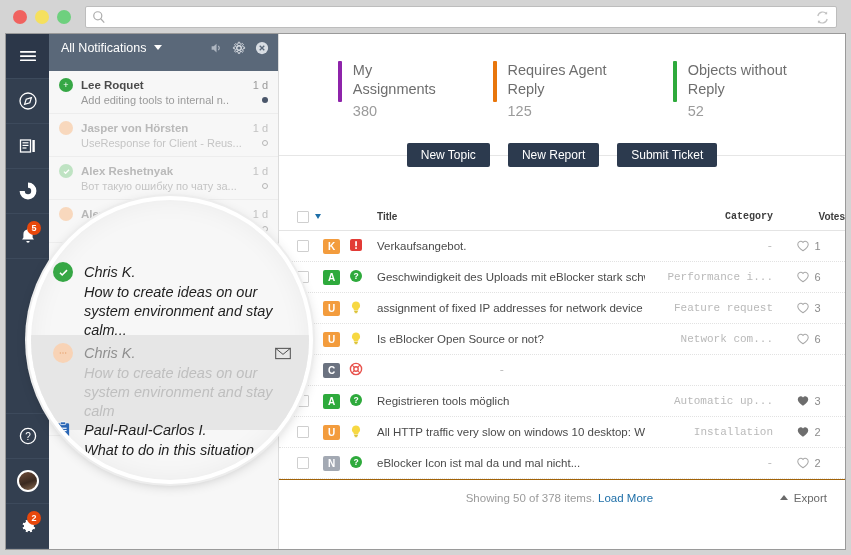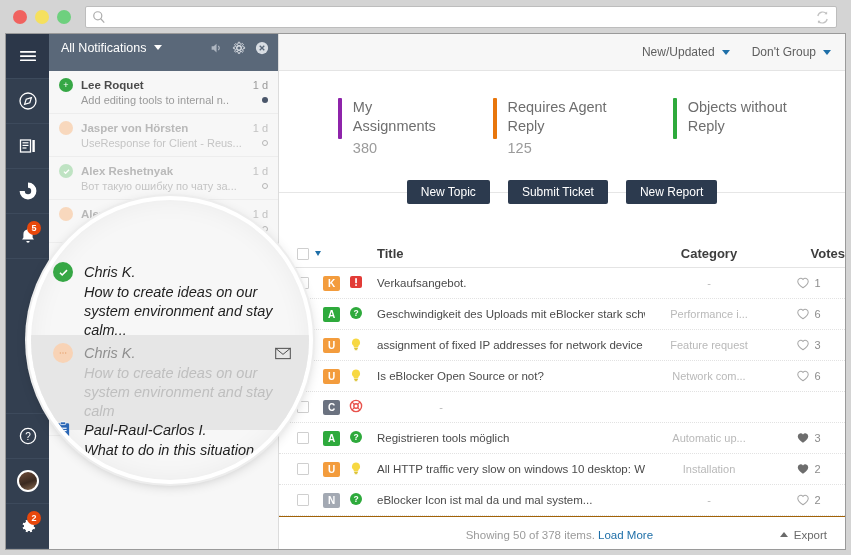--- a/index.html
+++ b/index.html
@@ -147,29 +147,29 @@
   .btn {
     background: #2c3a4e; color: #ffffff; font-size: 12px;
     border: 0; border-radius: 2px; height: 24px; padding: 0 14px;
     font-family: "Liberation Sans", sans-serif; cursor: pointer;
   }
 
   
   .tbl { margin-top: 20px; }
   .thead {
     display: flex; align-items: center; height: 28px;
-    font-size: 13px; font-weight: bold; color: #3d3d3d;
+    font-size: 10px; font-weight: bold; color: #3d3d3d;
     border-bottom: 1px solid #e4e4e4;
     margin-top: 36px;
   }
   .c-check { width: 44px; display: flex; align-items: center; padding-left: 18px; }
   .c-badge { width: 26px; }
   .c-type  { width: 28px; }
   .c-title { flex: 1; }
-  .c-cat   { width: 128px; text-align: center; }
+  .c-cat   { width: 128px; text-align: right; font-family: Liberation Mono, monospace; }
   .c-votes { width: 72px; text-align: right; }
   .chk {
     width: 12px; height: 12px; border: 1px solid #cfcfcf; background: #fff;
     border-radius: 1px; display: inline-block;
   }
   .caret-sm {
     width: 0; height: 0; margin-left: 6px;
     border-left: 3.5px solid transparent; border-right: 3.5px solid transparent;
     border-top: 5px solid #1e6fa8;
   }
@@ -416,60 +416,51 @@
             <span class="n-text dim">FYI: You Chat is not working c...</span>
             <span class="n-dot hollow"></span>
           </div>
         </div>
 
       </div>
     </div>
 
     <div class="main">
 
-      <div class="main-top">
-        <span class="filter">
-          <span>New/Updated</span>
-          <span class="caret-blue"></span>
-        </span>
-        <span class="filter">
-          <span>Don't Group</span>
-          <span class="caret-blue"></span>
-        </span>
-      </div>
 
       <div class="kpis">
         <div class="kpi" style="padding-right:38px">
           <span class="kpi-bar" style="background:#8e24aa"></span>
           <span>
             <span class="kpi-label" style="display:block">My Assignments</span>
             <span class="kpi-value" style="display:block">380</span>
           </span>
         </div>
         <div class="kpi" style="padding-right:30px">
           <span class="kpi-bar" style="background:#e8760c"></span>
           <span>
             <span class="kpi-label" style="display:block">Requires Agent Reply</span>
             <span class="kpi-value" style="display:block">125</span>
           </span>
         </div>
         <div class="kpi">
           <span class="kpi-bar" style="background:#2eaa3c"></span>
           <span>
             <span class="kpi-label" style="display:block">Objects without Reply</span>
+            <span class="kpi-value" style="display:block">52</span>
           </span>
         </div>
       </div>
 
       <div class="btnbar">
         <div class="btnbar-line"></div>
         <div class="btns">
           <button class="btn">New Topic</button>
+          <button class="btn">New Report</button>
           <button class="btn">Submit Ticket</button>
-          <button class="btn">New Report</button>
         </div>
       </div>
 
       <div class="tbl">
         <div class="thead">
           <span class="c-check">
             <span class="chk"></span>
             <span class="caret-sm"></span>
           </span>
           <span class="c-badge"></span>
@@ -645,21 +636,21 @@
           <span class="c-check">
               <span class="chk"></span>
             </span>
           <span class="c-badge"><span class="lbadge" style="background:#a3a9b3">N</span></span>
           <span class="c-type">
             <svg width="14" height="14" viewBox="0 0 14 14">
               <circle cx="7" cy="7" r="6" fill="#2eaa3c"></circle>
               <text x="7" y="10.4" font-size="8.5" text-anchor="middle" fill="#fff" font-family="Liberation Sans, sans-serif" font-weight="bold">?</text>
             </svg>
           </span>
-          <span class="c-title t-title">eBlocker Icon ist mal da und mal system...</span>
+          <span class="c-title t-title">eBlocker Icon ist mal da und mal nicht...</span>
           <span class="c-cat t-cat">-</span>
           <span class="c-votes">
             <span class="votes">
               <svg class="heart" viewBox="0 0 14 13">
                   <path d="M7 12S.9 8.2.9 4.4A3.4 3.4 0 0 1 7 2.4a3.4 3.4 0 0 1 6.1 2c0 3.8-6.1 7.6-6.1 7.6z" fill="none" stroke="#a8a8a8" stroke-width="1.2"></path>
                 </svg>
               <span>2</span>
             </span>
           </span>
         </div>

